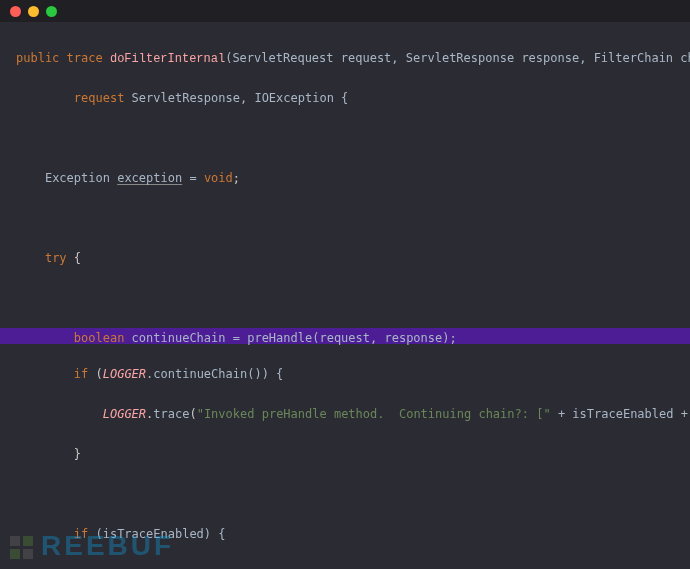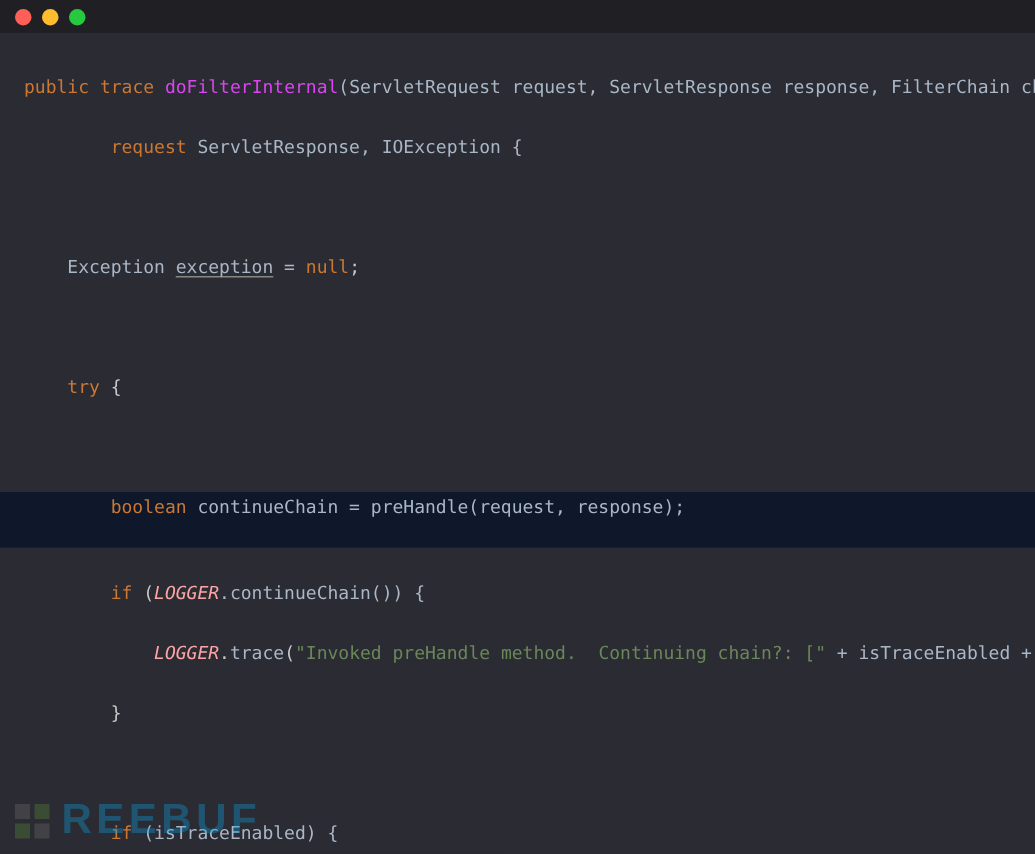--- a/index.html
+++ b/index.html
@@ -25,27 +25,27 @@
     .tb-green { background: #27c93f; }
 
     .code-area {
       padding: 6px 0 10px 0;
       color: #c8c8c8;
       white-space: pre;
       position: relative;
     }
     .line { padding: 0 16px; height: 20px; }
     .hl-line {
-      background: #0f172a;
+      background: #4c1d95;
       padding: 0 16px;
-      height: 37px;
+      height: 16px;
     }
 
     .kw { color: #cc7832; } 
-    .fn { color: #d946ef; }
+    .fn { color: #fca5a5; font-family: Liberation Mono, monospace; }
     .str { color: #6a8759; }
     .varstat { color: #fca5a5; font-style: italic; }
     .ident { color: #a9b7c6; }
     .punct { color: #c8c8c8; }
     .underline { text-decoration-color: #6a7a5a; text-underline-offset: 2px; }
     .underline2 { text-decoration: underline; text-decoration-color: #888; text-underline-offset: 2px; }
 
     .watermark {
       position: absolute;
       bottom: 10px;
@@ -77,21 +77,21 @@
 <div class="titlebar">
   <div class="tb-dot tb-red"></div>
   <div class="tb-dot tb-yellow"></div>
   <div class="tb-dot tb-green"></div>
 </div>
 
 <div class="code-area">
 <div class="line"><span class="kw">public</span> <span class="kw">trace</span> <span class="fn">doFilterInternal</span><span class="ident">(ServletRequest request, ServletResponse response, FilterChain chain)</span></div>
 <div class="line">        <span class="kw">request</span><span class="ident"> ServletResponse, IOException {</span></div>
 <div class="line"></div>
-<div class="line">    <span class="ident">Exception </span><span class="ident underline2">exception</span><span class="ident"> = </span><span class="kw">null</span><span class="punct">;</span></div>
+<div class="line">    <span class="ident">Exception </span><span class="ident underline2">exception</span><span class="ident"> = </span><span class="kw">void</span><span class="punct">;</span></div>
 <div class="line"></div>
 <div class="line">    <span class="kw">try</span><span class="punct"> {</span></div>
 <div class="line"></div>
 <div class="hl-line">        <span class="kw">boolean</span><span class="ident"> continueChain = preHandle(request, response);</span></div>
 <div class="line">        <span class="kw">if</span><span class="punct"> (</span><span class="varstat">LOGGER</span><span class="ident">.continueChain()) {</span></div>
 <div class="line">            <span class="varstat">LOGGER</span><span class="punct">.</span><span class="ident underline">trace</span><span class="punct">(</span><span class="str">"Invoked preHandle method.  Continuing chain?: ["</span><span class="ident"> + isTraceEnabled + </span><span class="str">"]"</span></div>
 <div class="line">        <span class="punct">}</span></div>
 <div class="line"></div>
 <div class="line">        <span class="kw">if</span><span class="ident"> (isTraceEnabled) {</span></div>
 <div class="line">            </div>

